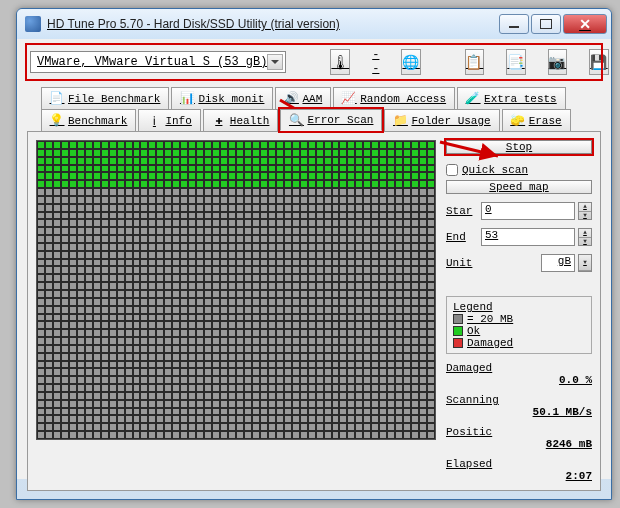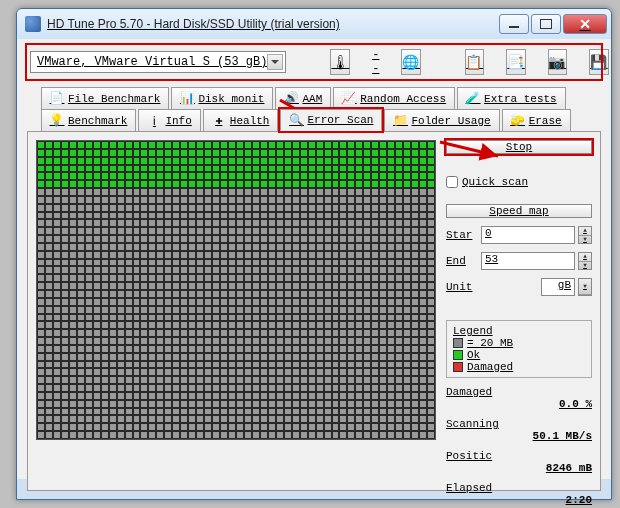--- a/index.html
+++ b/index.html
@@ -170,21 +170,21 @@
   .stop-btn {
     height: 24px;
     border: 1px solid #888;
     outline: 2px solid #d00000;
     outline-offset: 0;
     background: linear-gradient(#fdfdfd,#e4e4e4);
     display:flex;align-items:center;justify-content:center;
     font-family: "Courier New", monospace;
     margin-bottom: 6px;
   }
-  .chk-row { display:flex; align-items:center; gap:4px; margin: 12px 0; }
+  .chk-row { display:flex; align-items:center; gap:4px; margin: 0 0; }
   .chk-row input { width:12px; height:12px; }
   .small-btn {
     height: 20px; border:1px solid #888;
     background:linear-gradient(#fdfdfd,#e4e4e4);
     font-family:"Courier New",monospace;
     display:flex;align-items:center;justify-content:center;
   }
   .num-row { display:flex; align-items:center; gap:3px; margin-top:4px; }
   .num-row label { width:32px; }
   .num-input {
@@ -2261,21 +2261,21 @@
           <div class="stat">
               <div>Scanning</div>
               <div class="v">50.1 MB/s</div>
             </div>
           <div class="stat">
               <div>Positic</div>
               <div class="v">8246 mB</div>
             </div>
           <div class="stat">
               <div>Elapsed</div>
-              <div class="v">2:20</div>
+              <div class="v">2:07</div>
             </div>
         </div>
       </div>
     </div>
   </div>
 </div>
 
 <div class="arrow" style="left:280px; top:100px;">
   <svg width="60" height="40">
       <defs>

